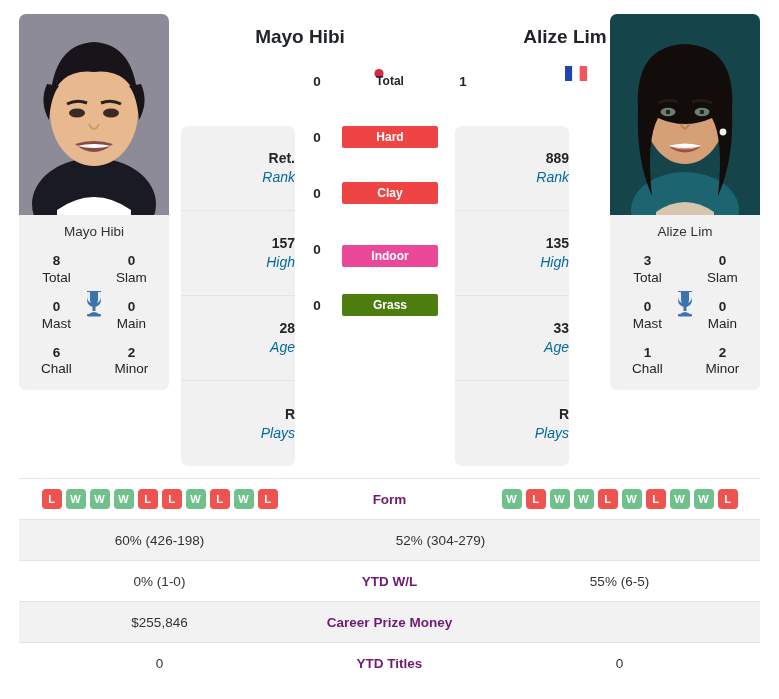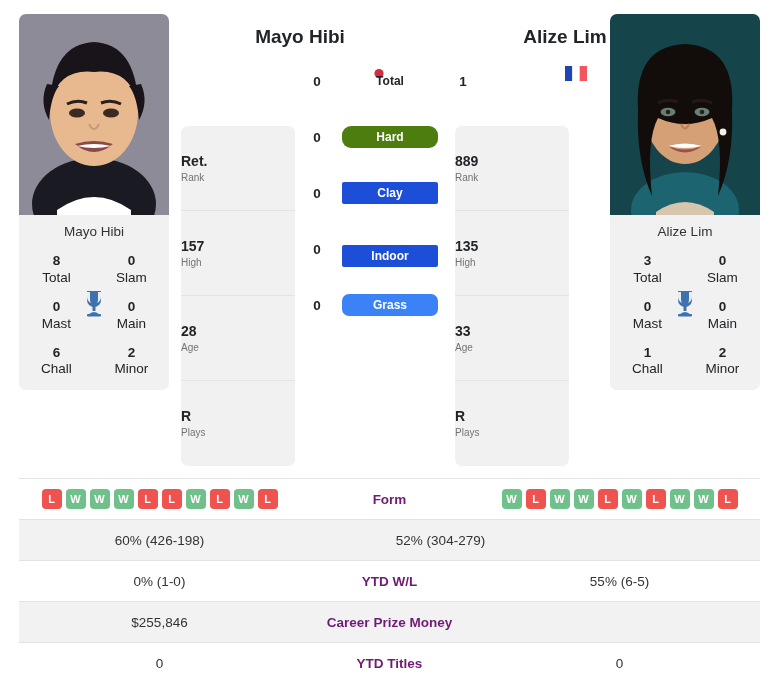--- a/index.html
+++ b/index.html
@@ -86,34 +86,35 @@
     background: #f1f1f1;
     border-radius: 7px;
     overflow: hidden;
   }
   .rank-card.left  { left: 181px; }
   .rank-card.right { left: 455px; }
   .rank-cell {
     height: 85px;
     display: flex;
     flex-direction: column;
-    align-items: flex-start;
+    align-items: flex-end;
     justify-content: center;
     border-bottom: 1px solid #e4e4e4;
   }
   .rank-cell:last-child { border-bottom: none; }
   .rank-cell .num {
     font-size: 14px;
     font-weight: bold;
     line-height: 1.35;
   }
   .rank-cell .lbl {
-    font-size: 10px;
-    color: #737373;
+    font-size: 14px;
+    color: #0369a1;
     line-height: 1.35;
+    font-style: italic;
   }
 
   
   .center {
     position: absolute;
     left: 300px;
     top: 26px;
     width: 180px;
   }
   .cname {
@@ -319,36 +320,36 @@
     </div>
 
     <div id="h2h-rows">
         <div class="h2h-row" style="top: 44px;">
           <div class="h2h-num">0</div>
           <div class="h2h-mid plain">Total</div>
           <div class="h2h-num">1</div>
         </div>
         <div class="h2h-row" style="top: 100px;">
           <div class="h2h-num">0</div>
-          <div class="h2h-mid badge" style="background: #4d7c0f; border-radius: 9px;">Hard</div>
+          <div class="h2h-mid badge" style="background: #ef4444;">Hard</div>
           <div class="h2h-num">1</div>
         </div>
         <div class="h2h-row" style="top: 156px;">
           <div class="h2h-num">0</div>
-          <div class="h2h-mid badge" style="background: #1d4ed8;">Clay</div>
+          <div class="h2h-mid badge" style="background: #ef4444;">Clay</div>
           <div class="h2h-num">0</div>
         </div>
         <div class="h2h-row" style="top: 212px;">
           <div class="h2h-num">0</div>
-          <div class="h2h-mid badge" style="background: #1d4ed8; margin-top: 13px;">Indoor</div>
+          <div class="h2h-mid badge" style="background: #ec4899; margin-top: 13px;">Indoor</div>
           <div class="h2h-num">0</div>
         </div>
         <div class="h2h-row" style="top: 268px;">
           <div class="h2h-num">0</div>
-          <div class="h2h-mid badge" style="background: #3b82f6; border-radius: 7px;">Grass</div>
+          <div class="h2h-mid badge" style="background: #4d7c0f;">Grass</div>
           <div class="h2h-num">0</div>
         </div>
       </div>
   </div>
 
   <div class="rank-card right">
     <div class="rank-cell">
       <span class="num">889</span>
       <span class="lbl">Rank</span>
     </div>

